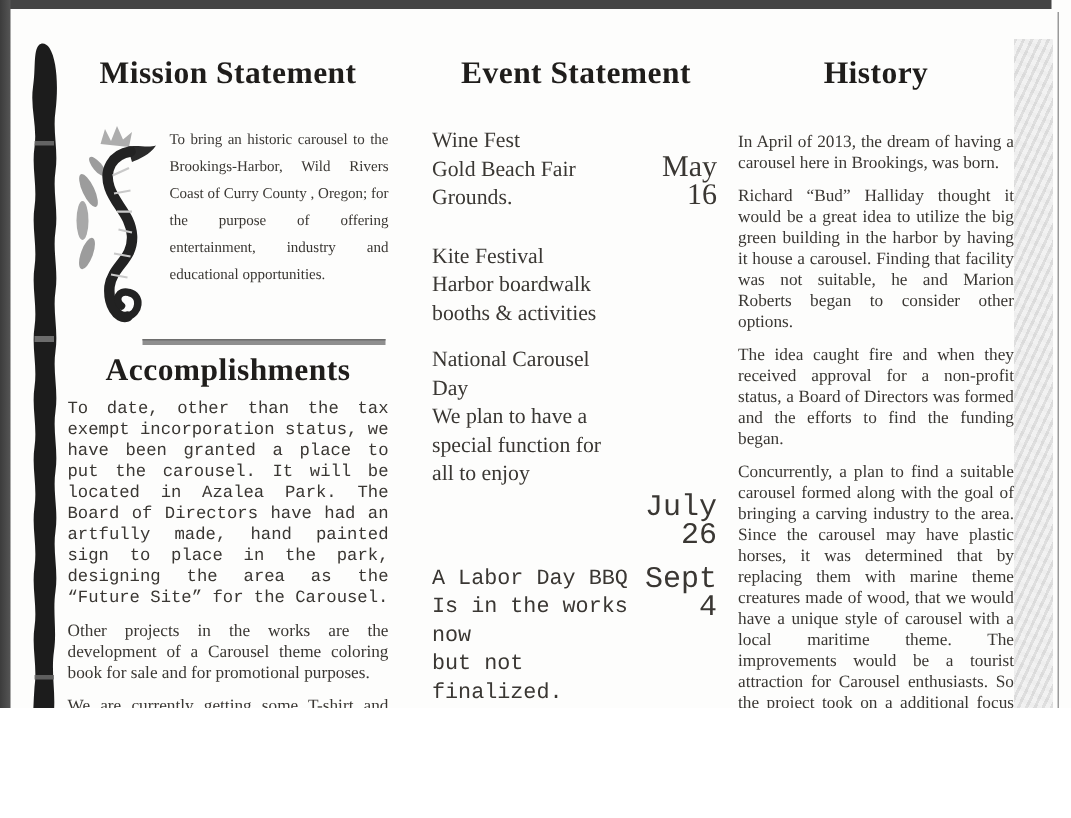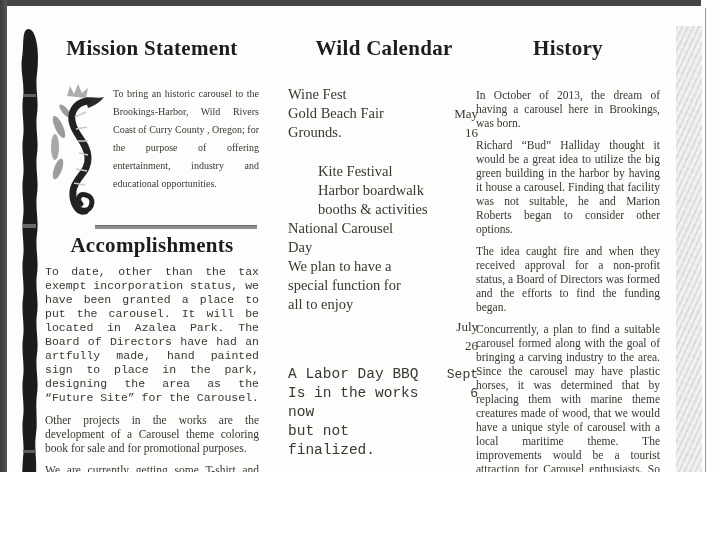--- a/index.html
+++ b/index.html
@@ -16,43 +16,43 @@
      background:
        repeating-linear-gradient(115deg, rgba(210,210,210,.55) 0 2px, rgba(244,244,244,.6) 2px 5px),
        repeating-linear-gradient(25deg, rgba(222,222,222,.5) 0 3px, rgba(240,240,240,.5) 3px 7px),
        #ececec;}
   .edge-line{position:absolute;left:705px;top:8px;width:1px;height:537px;background:#9a9a9a;}
 
   
   .col{position:absolute;top:36px;}
   .col-left{left:45px;width:214px;}
   .col-mid{left:288px;width:192px;}
-  .col-right{left:476px;width:184px;}
+  .col-right{left:492px;width:184px;}
 
   h1{margin:0;font-size:21px;font-weight:bold;color:#1f1d1b;text-align:center;letter-spacing:.3px;}
 
   .mission-row{display:flex;gap:6px;margin-top:22px;}
   .mission-text{width:146px;font-size:10px;line-height:18px;text-align:justify;margin-top:2px;}
 
   .divider{height:3px;background:#8f8f8f;border-top:1px solid #6d6d6d;}
   .div-left{width:162px;margin:-10px 0 0 50px;}
   .div-mid{width:188px;margin:18px 0 0 2px;}
 
   .acc-head{margin-top:4px;}
   .body-par{font-size:11.5px;line-height:14px;text-align:justify;margin:0 0 8px 0;}
   .col-left .body-par:first-of-type{margin-top:7px;font-family:Liberation Mono, monospace;}
   .col-right .body-par:first-of-type{margin-top:27px;}
 
   .events{margin-top:24px;}
   .event{display:flex;}
   .event-title{width:132px;font-size:14.5px;line-height:19px;white-space:pre-line;}
-  .event-date{flex:1;text-align:right;font-size:13px;line-height:19px;white-space:pre-line;padding-right:2px;}
-  .e1{margin-bottom:20px;align-items:flex-end;} .e1 .event-date{padding-top:17px;}
-  .e2{justify-content:center;} .e2 .event-date{padding-top:9px;}
-  .e3{margin-bottom:10px;flex-direction:column;} .e3 .event-date{padding-top:3px;}
+  .event-date{flex:1;text-align:right;font-size:20px;line-height:19px;white-space:pre-line;padding-right:2px;}
+  .e1{margin-bottom:20px;} .e1 .event-date{padding-top:17px;}
+  .e2{margin-bottom:12px;} .e2 .event-date{padding-top:9px;}
+  .e3{margin-bottom:10px;flex-direction:column;} .e3 .event-date{padding-top:3px;font-family:Liberation Mono, monospace;}
   .e4{margin-bottom:0;font-family:Liberation Mono, monospace;}
 
   .org-name{margin-top:20px;font-size:15px;font-weight:bold;letter-spacing:.8px;text-align:center;color:#0369a1;}
   .org-details{display:flex;margin-top:14px;}
   .org-lines{width:146px;font-family:"Liberation Sans", sans-serif;font-size:11px;letter-spacing:.2px;color:#45423d;}
   .org-address{margin:3px 0 12px 0;}
   .org-phone{margin:0 0 5px 22px;}
   .org-web{margin:0 0 0 6px;}
 </style>
 </head>
@@ -100,21 +100,21 @@
       <div class="mission-text">To bring an historic carousel to the Brookings-Harbor, Wild Rivers Coast of Curry County , Oregon; for the purpose of offering entertainment, industry and educational opportunities.</div>
     </div>
     <div class="divider div-left"></div>
     <h1 class="acc-head">Accomplishments</h1>
     <p class="body-par">To date, other than the tax exempt incorporation status, we have been granted a place to put the carousel.  It will be located in Azalea Park.  The Board of Directors have had an artfully made, hand painted sign to place in the park,  designing the area as the “Future Site” for the Carousel.</p>
     <p class="body-par">Other projects in the works are the development of  a Carousel theme coloring book for sale and for promotional purposes.</p>
     <p class="body-par">We are currently getting some T-shirt and visors made, using the name and logo for A Carousel For Brookings. The web-site is under construction and other advertising materials are being prepared.</p>
   </div>
 
   <div class="col col-mid">
-    <h1>Wild Calendar</h1>
+    <h1>Event Statement</h1>
     <div class="events">
       <div class="event e1">
         <div class="event-title">Wine Fest
 Gold Beach Fair
 Grounds.</div>
         <div class="event-date">May
 16</div>
       </div>
       <div class="event e2">
         <div class="event-title">Kite Festival
@@ -128,21 +128,21 @@
 special function for
 all to enjoy</div>
         <div class="event-date">July
 26</div>
       </div>
       <div class="event e4">
         <div class="event-title">A Labor Day BBQ
 Is in the works now
 but not finalized.</div>
         <div class="event-date">Sept
-6</div>
+4</div>
       </div>
     </div>
     <div class="divider div-mid"></div>
     <div class="org-name">A Carousel For Brookings, Inc.</div>
     <div class="org-details">
       <div class="org-lines">
         <div class="org-address">P.O. Box 616, Brookings, OR 97415</div>
         <div class="org-phone">541-469-3634</div>
         <div class="org-web">www.acarouselforbrookings.org</div>
       </div>
@@ -154,19 +154,19 @@
           <path d="M17,14 C9,16 7,26 13,30 C19,34 23,40 21,50 C19,58 11,60 13,66" stroke="#1d1d1d" stroke-width="6" fill="none" stroke-linecap="round"></path>
           <path d="M13,66 C7,68 5,60 11,58" stroke="#1d1d1d" stroke-width="4" fill="none" stroke-linecap="round"></path>
           <path d="M23,36 C32,33 34,43 25,47 Z" fill="#555"></path>
         </svg>
       </span>
     </div>
   </div>
 
   <div class="col col-right">
     <h1>History</h1>
-    <p class="body-par">In October of 2013, the dream of having a carousel here in Brookings, was born.</p>
+    <p class="body-par">In April of 2013, the dream of having a carousel here in Brookings, was born.</p>
     <p class="body-par">Richard “Bud” Halliday thought it would be a great idea to utilize the big green building in the harbor by having it house a carousel.  Finding that facility was not suitable, he and Marion Roberts began to consider other options.</p>
     <p class="body-par">The idea caught fire and when they received approval for a non-profit status, a Board of Directors was formed and the efforts to find the funding began.</p>
     <p class="body-par">Concurrently, a plan to find a suitable carousel formed along with the goal of bringing a carving industry to the area. Since the carousel may have plastic horses, it was determined that by replacing them with marine theme creatures made of wood, that we would have a unique style of carousel with a local maritime theme.  The improvements would be a tourist attraction for Carousel enthusiasts.  So the project took on a additional focus other than providing entertainment and a tourist destination; but a new wood carving industry .</p>
   </div>
 
 </div>
 
 </body></html>

